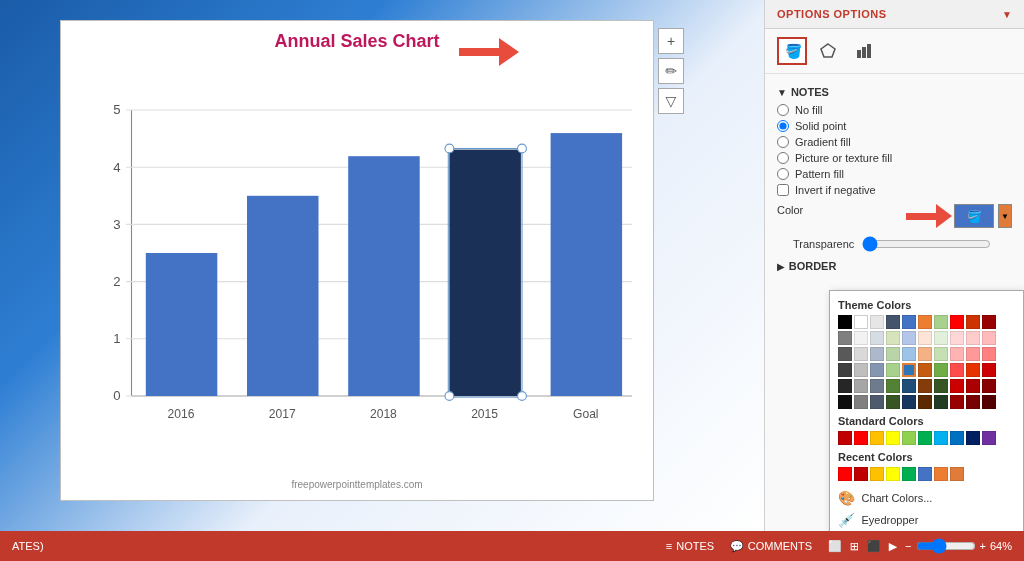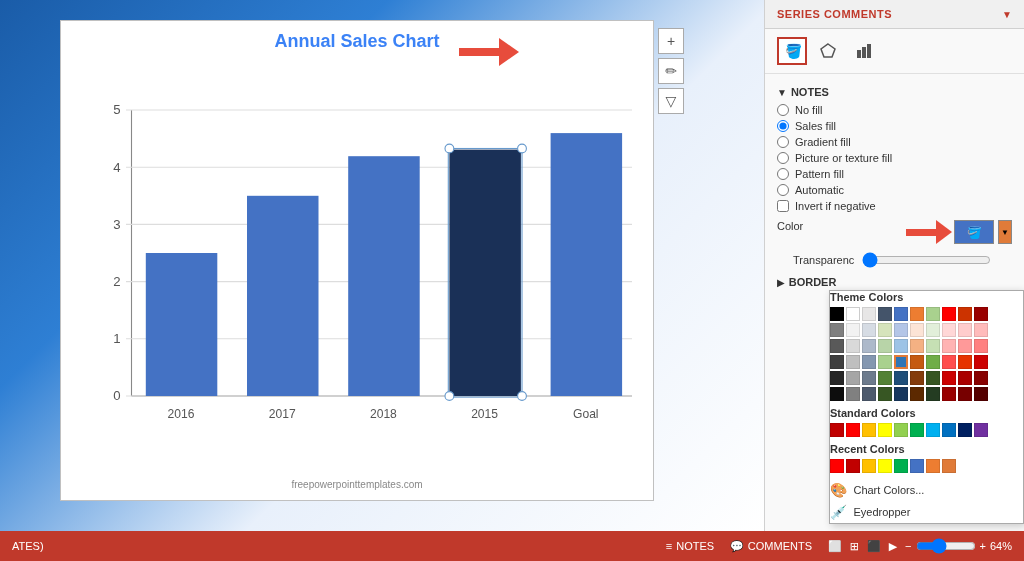--- a/index.html
+++ b/index.html
@@ -14,21 +14,21 @@
       position: absolute; inset: 0;
       background: linear-gradient(135deg, #1a5ca8 0%, #2e7fd4 30%, #e8f0fb 60%, #fff 100%);
     }
 
     .slide-content {
       position: absolute; top: 20px; left: 60px; right: 110px; bottom: 30px;
       background: white; border: 1px solid #c0c0c0;
       display: flex; flex-direction: column; align-items: center; padding: 10px;
     }
 
-    .chart-title { font-size: 18px; font-weight: bold; margin-bottom: 8px; color: #3b82f6; }
+    .chart-title { font-size: 18px; font-weight: bold; margin-bottom: 8px; color: #be185d; }
 
     .chart-wrapper { width: 100%; flex: 1; position: relative; }
 
     svg.chart { width: 100%; height: 100%; }
 
     .slide-credit { position: absolute; bottom: 10px; left: 50%; transform: translateX(-50%); font-size: 10px; color: #888; }
 
     
     .chart-toolbar {
       position: absolute; right: 80px; top: 28px;
@@ -95,21 +95,21 @@
     }
     .transparency-label { font-size: 11px; color: #333; }
     .transparency-slider { flex: 1; margin: 0 8px; }
 
     .border-section { margin-top: 8px; }
 
     
     .color-popup {
       position: absolute; right: 0; top: 290px; background: white;
       border: 1px solid #aaa; box-shadow: 2px 2px 8px rgba(0,0,0,0.2);
-      z-index: 100; width: 195px;
+      padding: 8px; z-index: 100; width: 195px;
     }
 
     .color-section-title { font-size: 11px; color: #333; font-weight: 600; margin-bottom: 4px; }
 
     .color-grid { display: flex; flex-direction: column; gap: 2px; margin-bottom: 6px; }
     .color-row-swatches { display: flex; gap: 2px; }
     .color-swatch {
       width: 14px; height: 14px; cursor: pointer; border: 1px solid rgba(0,0,0,0.1);
     }
     .color-swatch.selected { border: 2px solid #e07b39; }
@@ -202,21 +202,21 @@
     </div>
 
     <div style="position:absolute; top:38px; right:245px; display:flex; align-items:center; z-index:50;">
       <div style="width:40px; height:8px; background:#e74c3c;"></div>
       <div style="width:0;height:0;border-top:14px solid transparent;border-bottom:14px solid transparent;border-left:20px solid #e74c3c;"></div>
     </div>
   </div>
 
   <div class="side-panel">
     <div class="panel-header">
-      <span class="panel-header-title">SERIES COMMENTS</span>
+      <span class="panel-header-title">OPTIONS OPTIONS</span>
       <span class="panel-header-arrow">▼</span>
     </div>
 
     <div class="panel-icons">
       <div class="panel-icon active" title="Fill">
 
         <svg width="18" height="18" viewBox="0 0 18 18">
           <text x="2" y="14" font-size="14">🪣</text>
         </svg>
       </div>
@@ -240,37 +240,33 @@
         <span class="section-triangle">▼</span>
         <span class="section-title">NOTES</span>
       </div>
 
       <div class="fill-option">
         <input type="radio" name="fill" id="no_fill" style="">
         <label for="no_fill">No fill</label>
       </div>
       <div class="fill-option">
         <input type="radio" name="fill" id="solid_fill" checked="" style="">
-        <label for="solid_fill">Sales fill</label>
+        <label for="solid_fill">Solid point</label>
       </div>
       <div class="fill-option">
         <input type="radio" name="fill" id="gradient_fill" style="">
         <label for="gradient_fill">Gradient fill</label>
       </div>
       <div class="fill-option">
         <input type="radio" name="fill" id="picture_fill" style="">
         <label for="picture_fill">Picture or texture fill</label>
       </div>
       <div class="fill-option">
         <input type="radio" name="fill" id="pattern_fill" style="">
         <label for="pattern_fill">Pattern fill</label>
-      </div>
-      <div class="fill-option">
-        <input type="radio" name="fill" id="automatic" style="">
-        <label for="automatic">Automatic</label>
       </div>
       <div class="fill-option">
         <input type="checkbox" id="invert_neg" style="">
         <label for="invert_neg">Invert if negative</label>
       </div>
 
       <div class="color-row" style="position:relative;">
         <span class="color-label">Color</span>
         <div class="color-btn-area" style="position:relative;">
 

